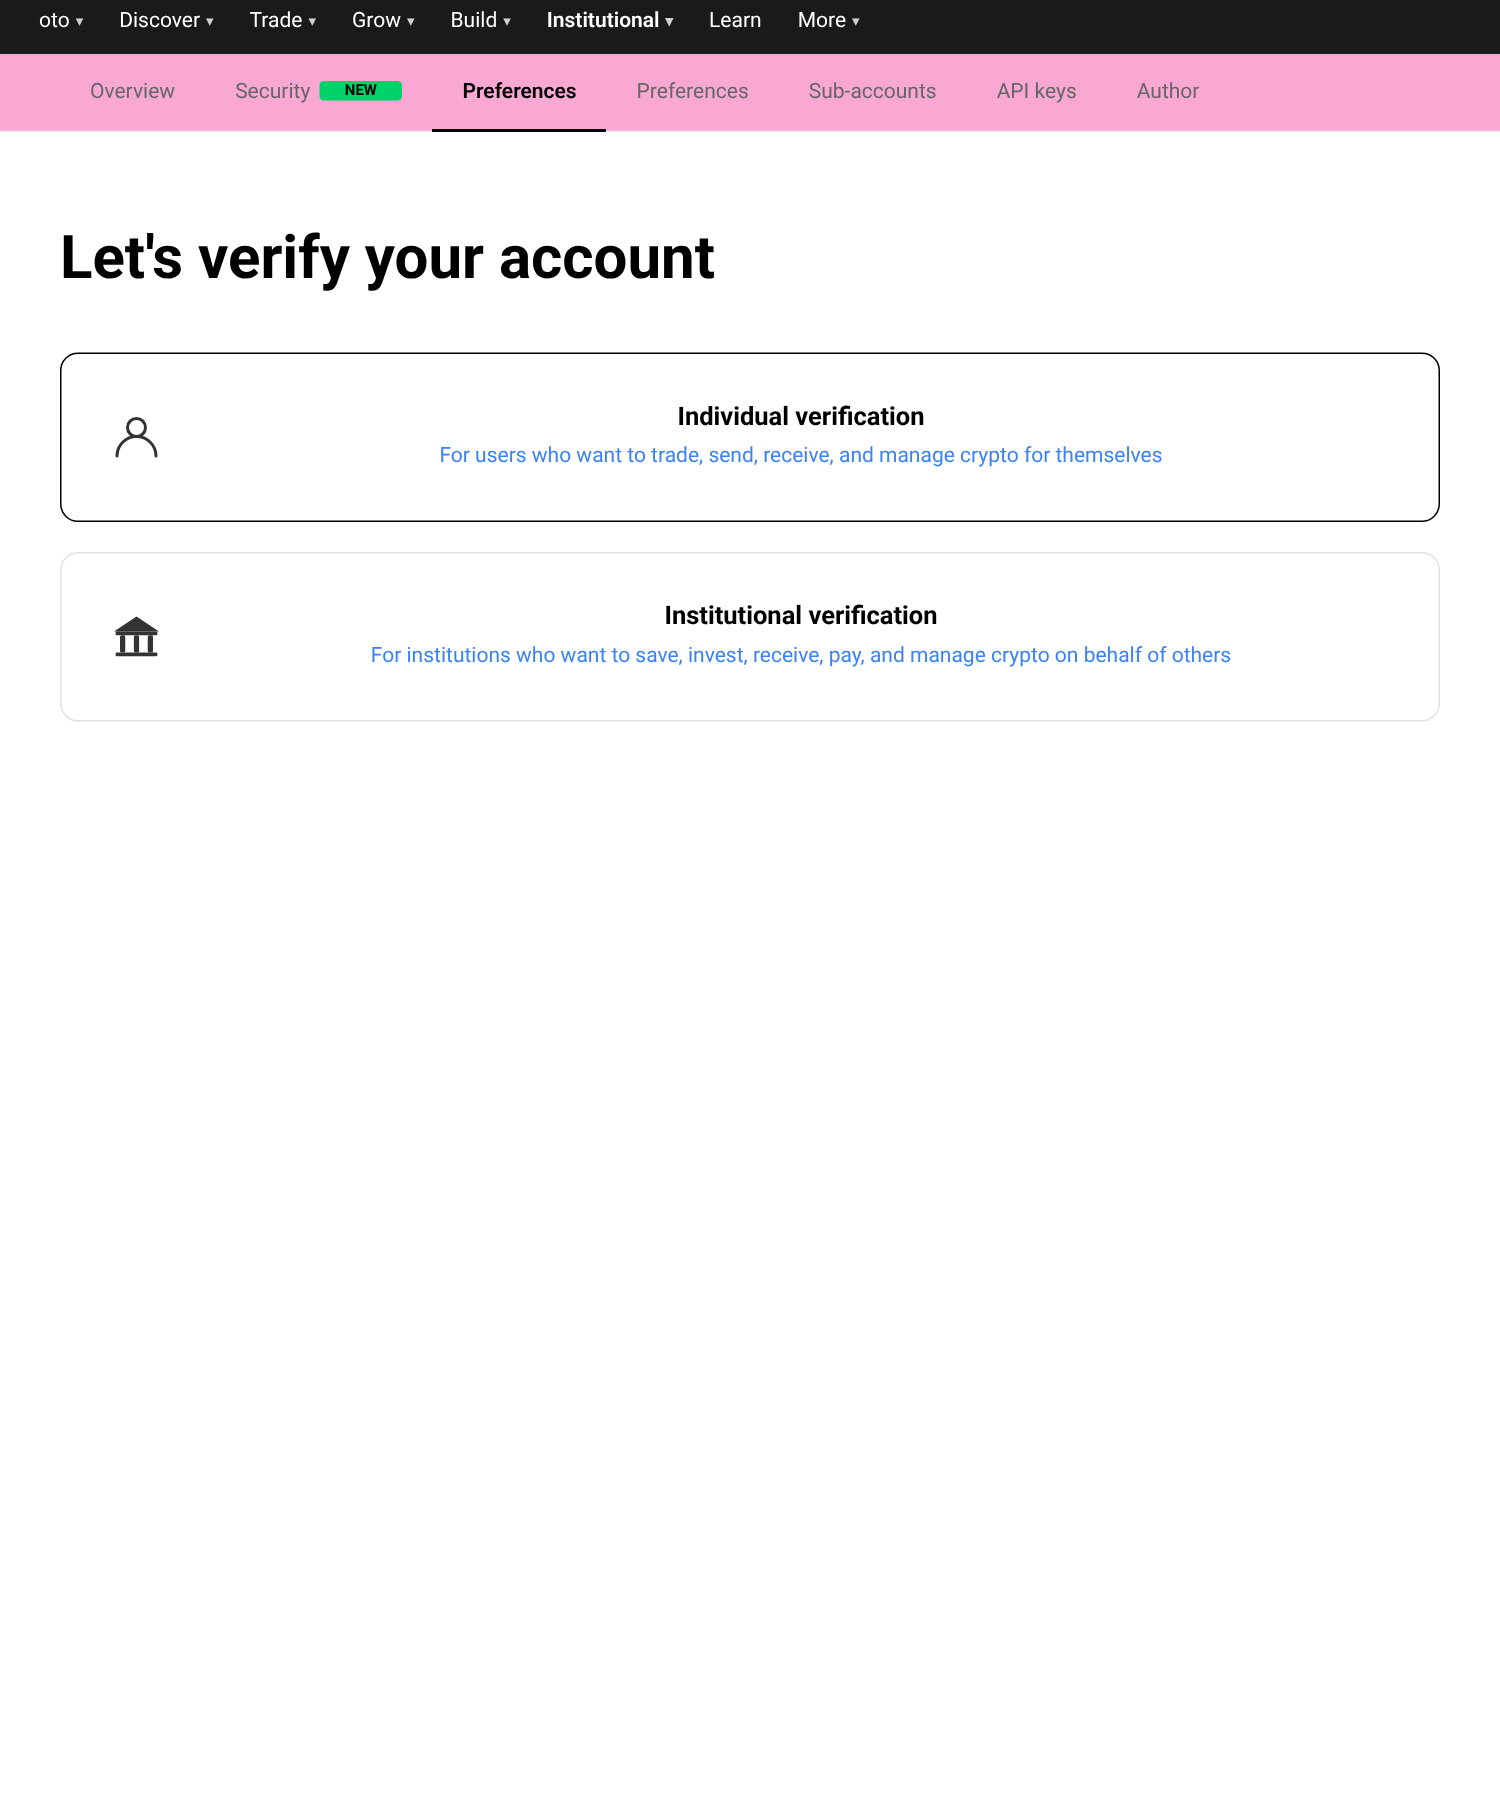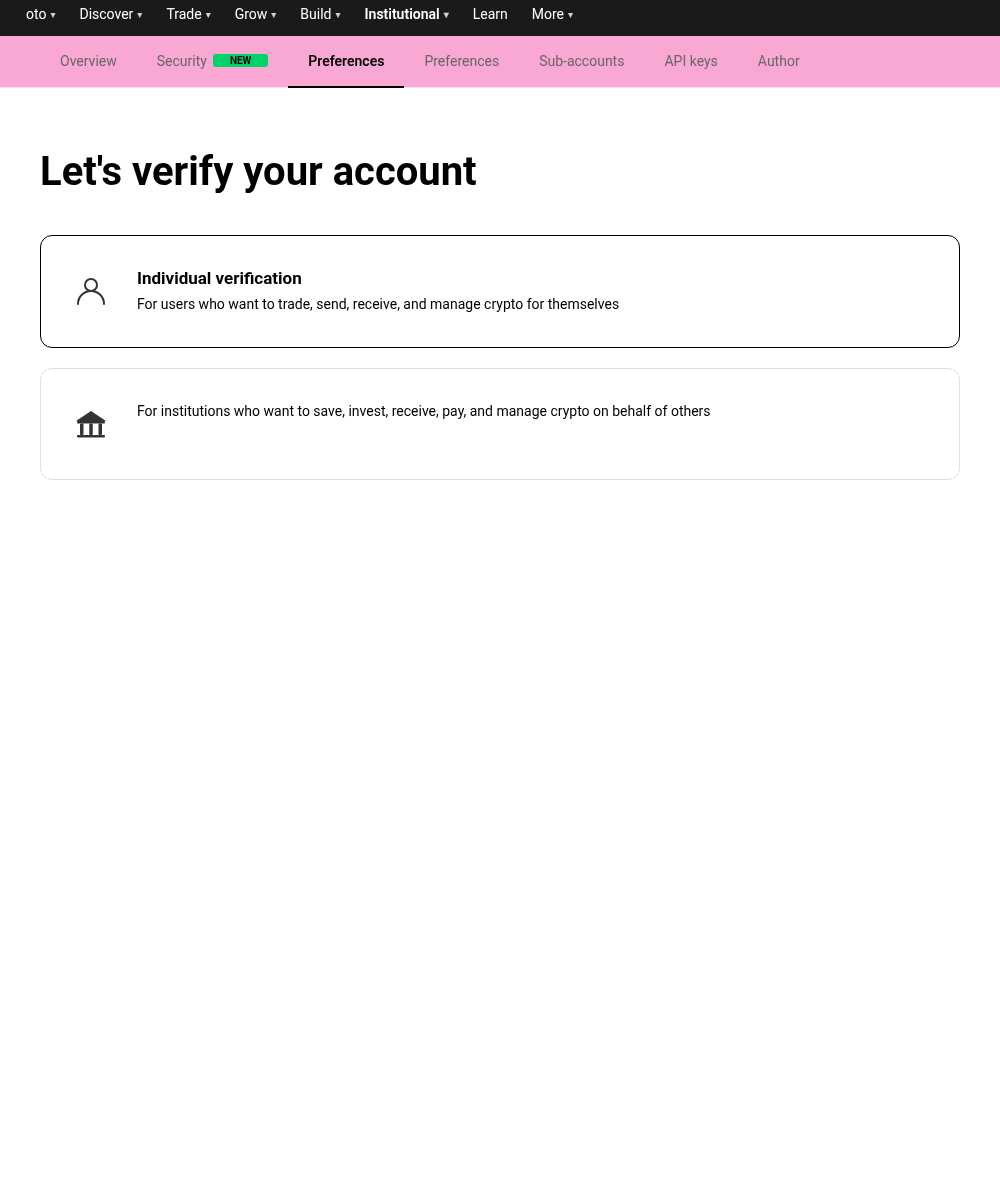--- a/index.html
+++ b/index.html
@@ -107,20 +107,21 @@
       border: 1px solid #e0e0e0;
       border-radius: 12px;
       padding: 32px 28px;
       margin-bottom: 20px;
       max-width: 920px;
       display: flex;
       align-items: flex-start;
       gap: 24px;
       cursor: pointer;
       background: #ffffff;
+      text-align: center;
     }
 
     .verification-card:first-of-type {
       border: 1.5px solid #000000;
     }
 
     .card-icon {
       flex-shrink: 0;
       width: 44px;
       height: 44px;
@@ -136,21 +137,21 @@
 
     .card-title {
       font-size: 17px;
       font-weight: 700;
       color: #000000;
       margin-bottom: 6px;
     }
 
     .card-description {
       font-size: 14px;
-      color: #000000;
+      color: #3b82f6;
       line-height: 1.5;
     }
 
     
     .verify-btn-wrapper {
       max-width: 920px;
       margin-top: 32px;
       border: 2.5px solid #ff0000;
       border-radius: 50px;
       padding: 4px;
@@ -268,17 +269,18 @@
         <rect x="4" y="14" width="28" height="2.5" rx="1" fill="#333333"></rect>
 
         <rect x="7" y="16.5" width="3.5" height="11.5" rx="1" fill="#333333"></rect>
         <rect x="16.25" y="16.5" width="3.5" height="11.5" rx="1" fill="#333333"></rect>
         <rect x="25.5" y="16.5" width="3.5" height="11.5" rx="1" fill="#333333"></rect>
 
         <path d="M18 4 L33 14 H3 Z" fill="#333333"></path>
       </svg>
     </div>
     <div class="card-content">
+      <div class="card-title">Institutional verification</div>
       <div class="card-description">For institutions who want to save, invest, receive, pay, and manage crypto on behalf of others</div>
     </div>
   </div>
 
 </main>
 
 </body></html>

